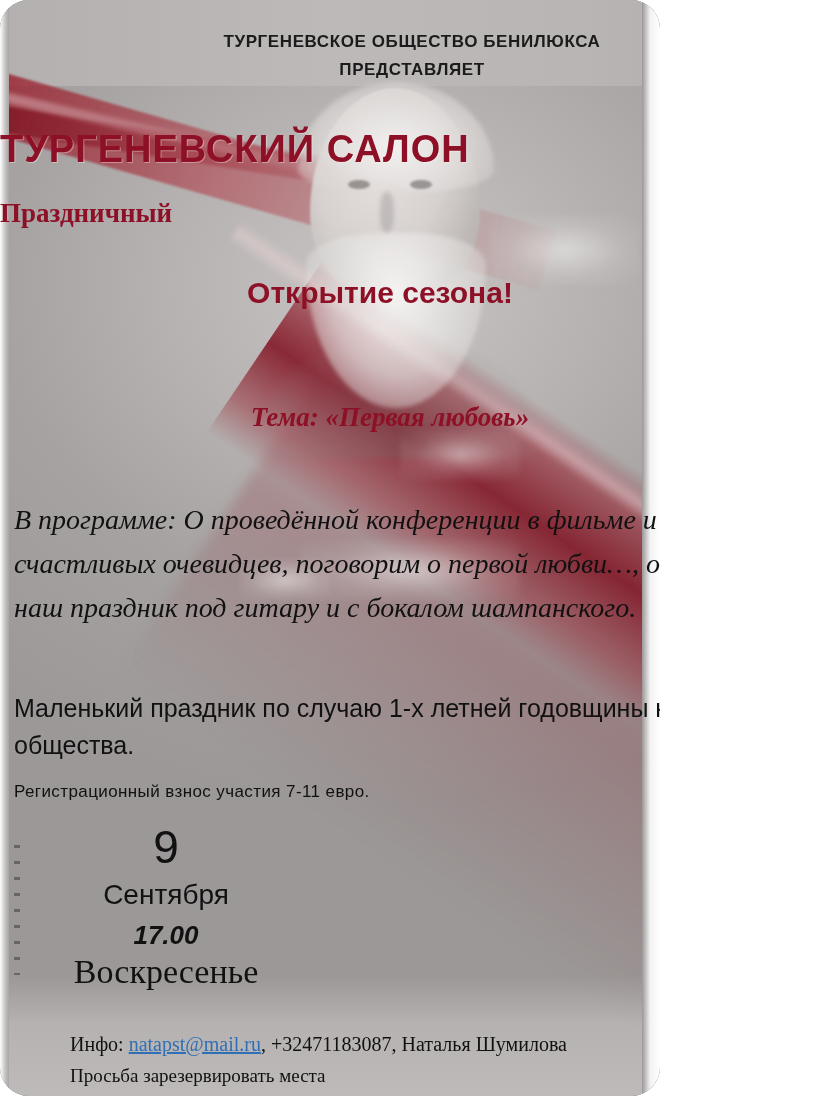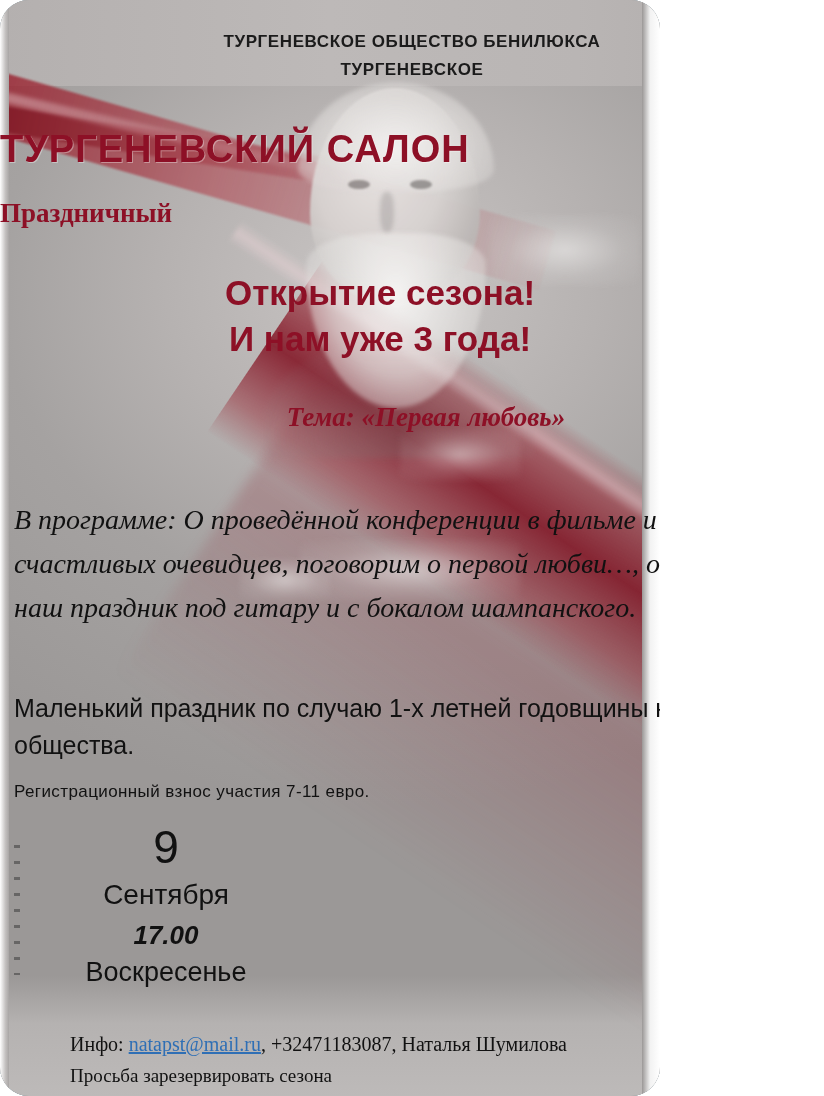--- a/index.html
+++ b/index.html
@@ -225,37 +225,36 @@
     font-family: "Liberation Serif", serif;
   }
 
   .opening {
     position: absolute;
     left: 0; top: 270px;
     width: 760px;
     text-align: center;
     color: #8d1026;
     font-weight: bold;
-    font-size: 35px;
+    font-size: 30px;
     line-height: 46px;
     font-family: "Liberation Sans", sans-serif;
   }
   .opening span { display: block; }
 
   .theme {
     position: absolute;
     left: 0; top: 402px;
     width: 780px;
     text-align: center;
     color: #8d1026;
     font-weight: bold;
     font-style: italic;
     font-size: 27px;
     font-family: "Liberation Serif", serif;
-    padding-left: 36px;
   }
 
   .program {
     position: absolute;
     left: 14px; top: 490px;
     width: 770px;
     color: #111111;
     font-style: italic;
     font-size: 28px;
     line-height: 44px;
@@ -301,23 +300,23 @@
     font-family: "Liberation Sans", sans-serif;
   }
   .date-time {
     font-size: 26px;
     font-weight: bold;
     font-style: italic;
     line-height: 38px;
     font-family: "Liberation Sans", sans-serif;
   }
   .date-weekday {
-    font-size: 27px;
+    font-size: 34px;
     line-height: 36px;
-    font-family: Liberation Sans, sans-serif;
+    font-family: Liberation Serif, serif;
   }
 
   .venue {
     position: absolute;
     left: 440px; top: 885px;
     width: 330px;
     text-align: center;
     color: #111111;
   }
   .venue-label {
@@ -394,46 +393,45 @@
   <div class="smudge smudge-4"></div>
   <div class="dots"></div>
 
   <div class="bg-left-edge"></div>
   <div class="bg-right-edge"></div>
 
   <div class="content">
 
     <div class="org-line">
       <span>ТУРГЕНЕВСКОЕ  ОБЩЕСТВО  БЕНИЛЮКСА</span>
-      <span>ТУРГЕНЕВСКОЕ</span>
+      <span>ПРЕДСТАВЛЯЕТ</span>
     </div>
 
     <div class="title-main">ТУРГЕНЕВСКИЙ  САЛОН</div>
     <div class="title-sub">Праздничный</div>
 
     <div class="opening">
       <span>Открытие сезона!</span>
-      <span>И нам уже 3 года!</span>
     </div>
 
     <div class="theme">Тема: «Первая любовь»</div>
 
     <div class="program">В программе: О проведённой конференции в фильме и рассказах счастливых очевидцев, поговорим о первой любви…, отмечаем наш праздник под гитару и с бокалом шампанского.</div>
 
     <div class="anniversary">Маленький праздник по случаю 1-х летней годовщины нашего общества.</div>
 
     <div class="fee">Регистрационный взнос участия  7-11 евро.</div>
 
     <div class="date-block">
       <div class="date-day">9</div>
       <div class="date-month">Сентября</div>
       <div class="date-time">17.00</div>
       <div class="date-weekday">Воскресенье</div>
     </div>
 
 
     <div class="info">
       <span>Инфо: </span><a href="#">natapst@mail.ru</a><span>, +32471183087, Наталья Шумилова</span>
-      <span class="reserve">Просьба зарезервировать сезона</span>
+      <span class="reserve">Просьба зарезервировать места</span>
     </div>
 
   </div>
 </div>
 
 </body></html>

